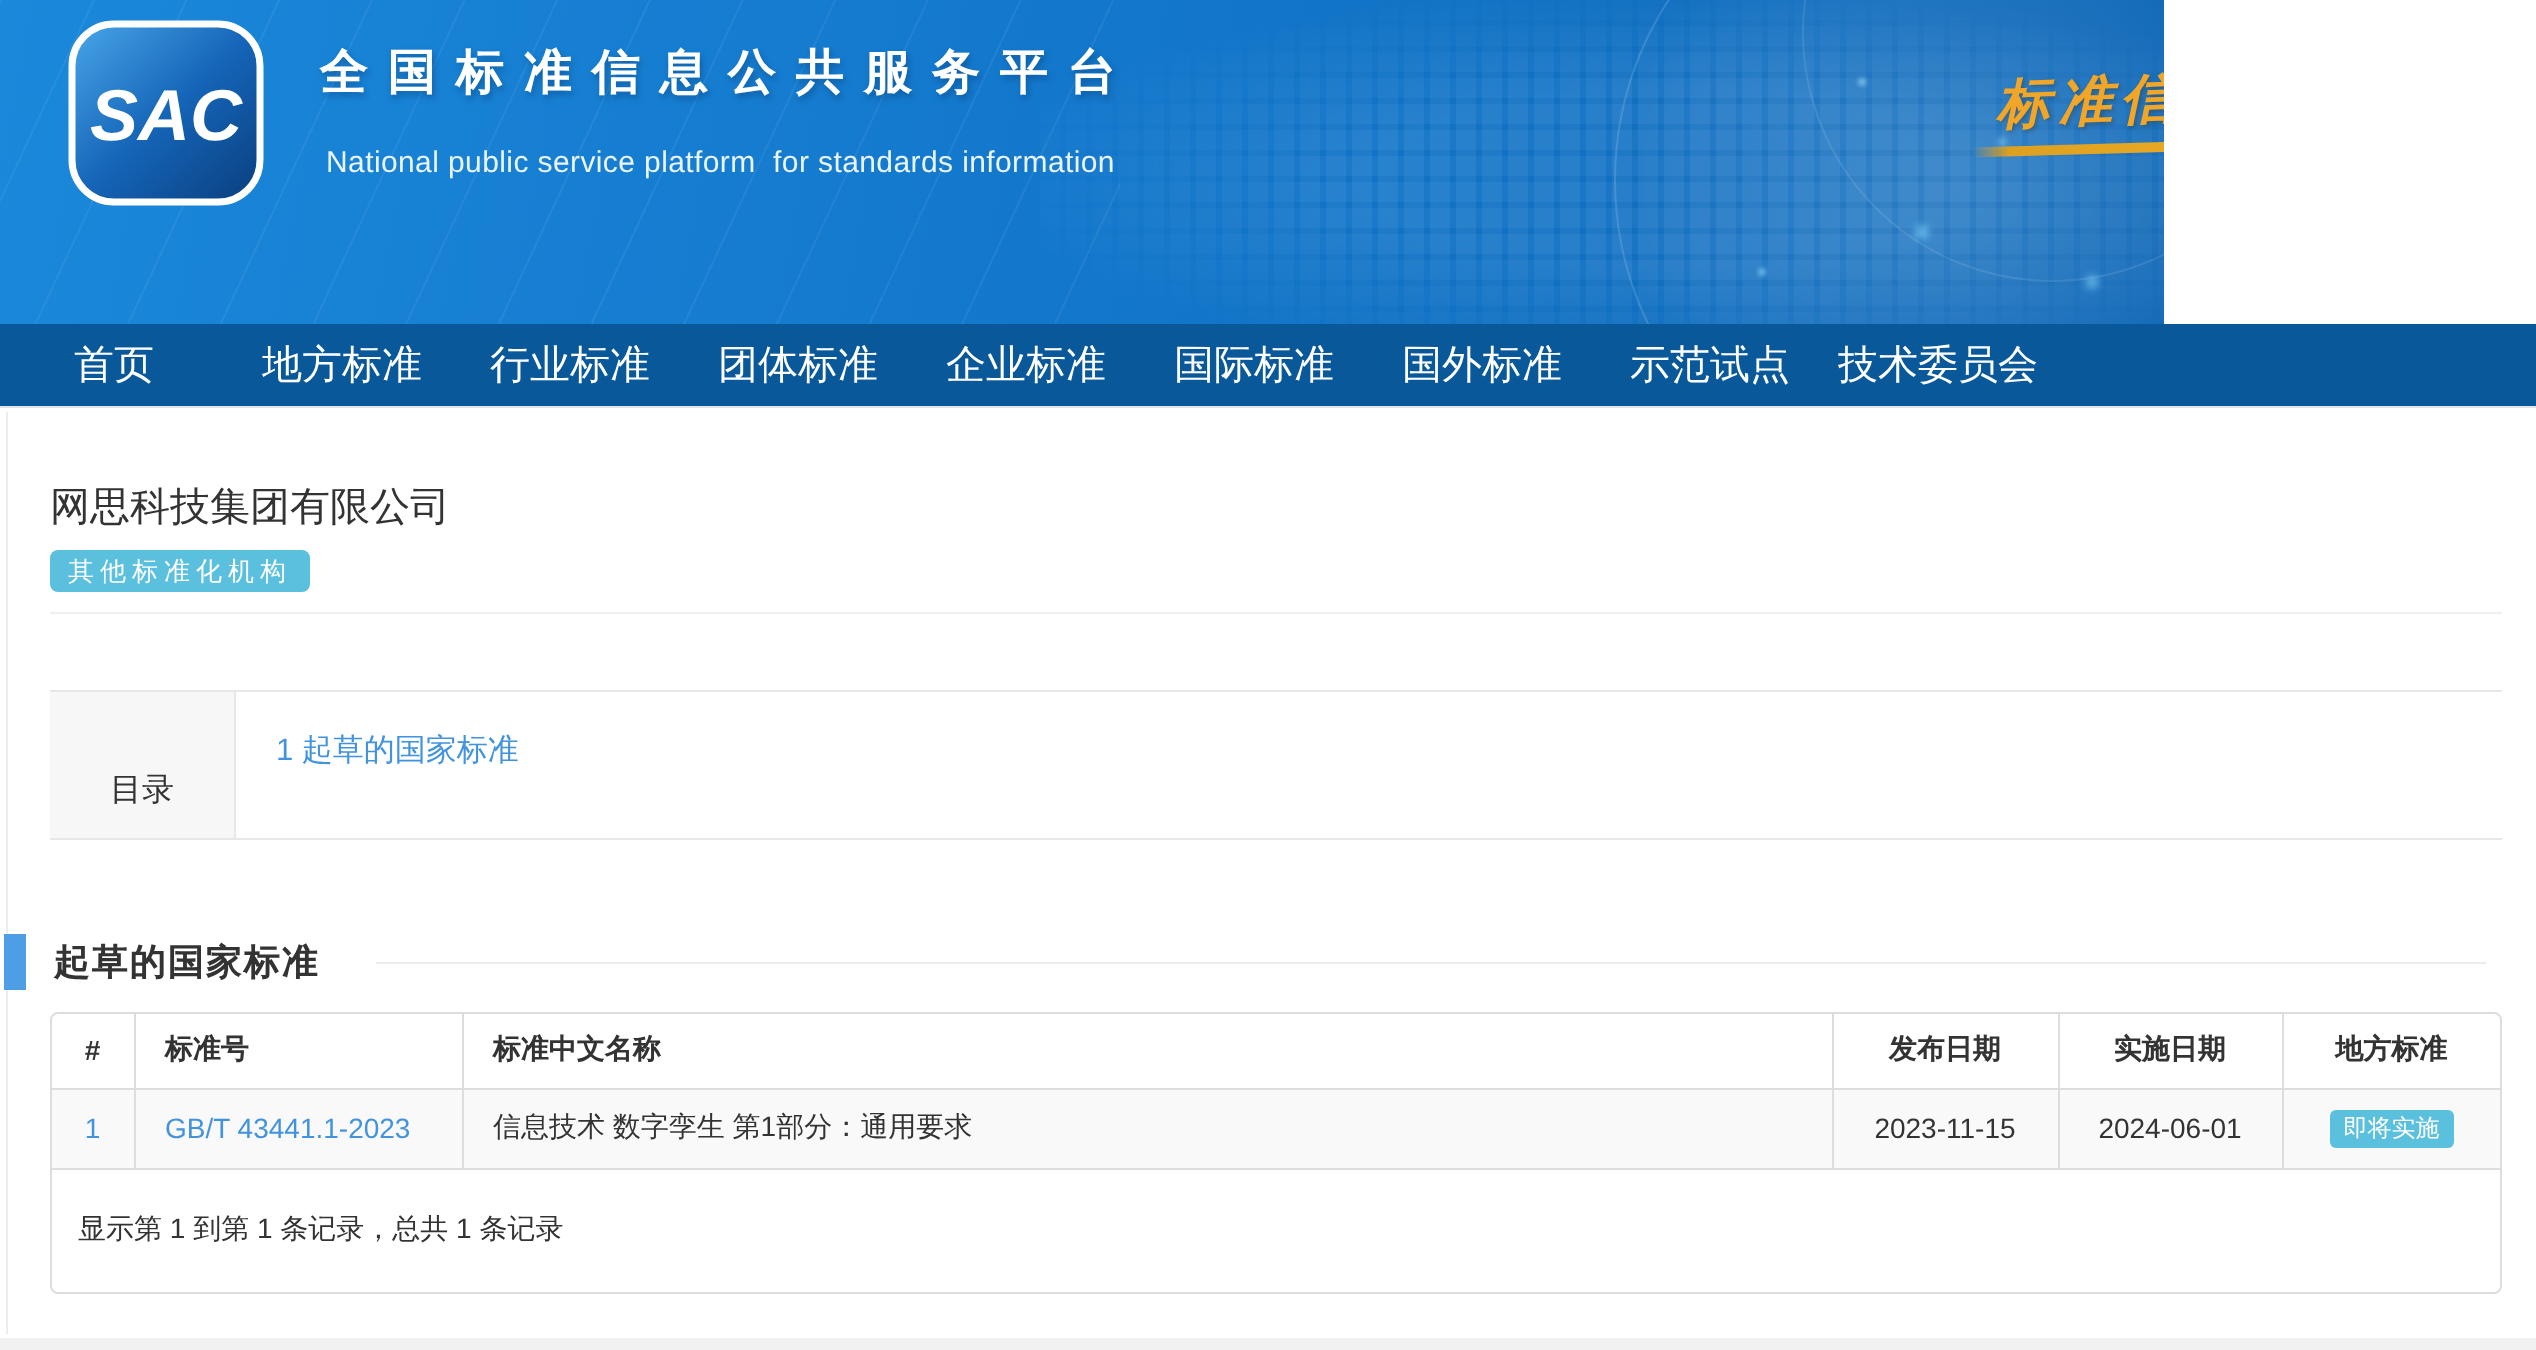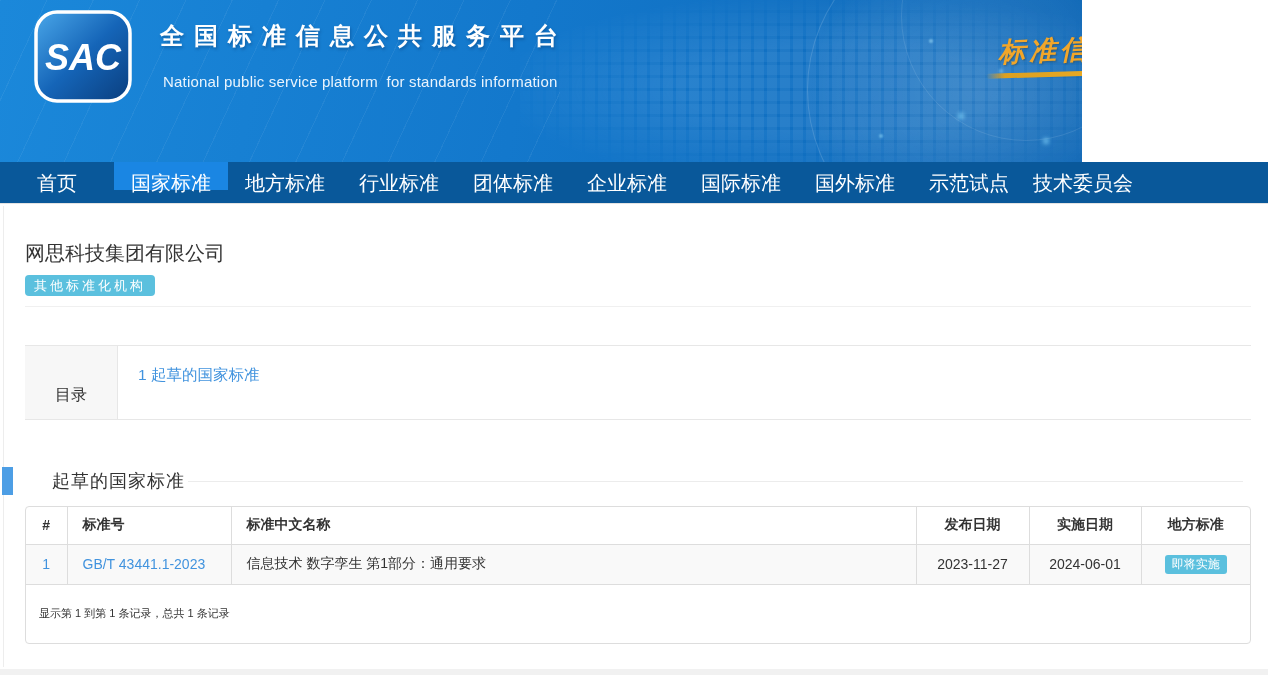--- a/index.html
+++ b/index.html
@@ -61,39 +61,39 @@
 
   .dir-box { position:absolute; left:25px; top:345px; width:1226px; height:75px;
          border-top:1px solid #e7e7e7; border-bottom:1px solid #e7e7e7; display:flex; background:#fff; }
   .dir-label-cell { width:93px; background:#f7f7f7; border-right:1px solid #e7e7e7;
          display:flex; align-items:flex-end; justify-content:center; padding-bottom:13px;
          font-size:16px; color:#333; }
   .dir-content { flex:1; padding:19px 0 0 20px; }
   .dir-link { font-size:15.5px; color:#4193de; text-decoration:none; cursor:pointer; }
 
   .section-bar { position:absolute; left:2px; top:467px; width:11px; height:28px; background:#4d9ee5; }
-  .section-title { position:absolute; left:52px; top:469px; font-size:18px; font-weight:normal;
+  .section-title { position:absolute; left:27px; top:469px; font-size:18px; font-weight:bold;
          color:#333; letter-spacing:1px; }
   .section-line { position:absolute; left:188px; top:481px; width:1055px; height:1px; background:#ececec; }
 
   
   .table-wrap { position:absolute; left:25px; top:506px; width:1226px; background:#fff;
          border:1px solid #ddd; border-radius:4px; }
   table { width:1224px; border-collapse:collapse; table-layout:fixed; font-size:14px; color:#333; }
   th { font-weight:bold; height:37px; border-bottom:1px solid #ddd; border-right:1px solid #ddd;
        padding:8px; text-align:center; }
   th:last-child, td:last-child { border-right:none; }
   th.al, td.al { text-align:left; padding-left:15px; }
   td { height:40px; border-bottom:1px solid #ddd; border-right:1px solid #ddd; padding:8px; text-align:center; }
   tr.stripe td { background:#f9f9f9; }
   .idx-cell { color:#4193de; }
   .code-link { color:#4193de; text-decoration:none; cursor:pointer; }
   .status-badge { display:inline-block; background:#5bc0de; color:#fff; font-size:12px;
          padding:3px 7px; border-radius:3px; line-height:13px; }
-  .summary { padding:21px 13px 22px; font-size:11px; color:#333; }
+  .summary { padding:21px 13px 22px; font-size:14px; color:#333; }
 
   .bottom-strip { position:absolute; left:0; top:669px; width:1268px; height:6px; background:#f1f1f1; }
 </style>
 </head>
 <body>
 
 <div class="page">
 
   <header class="hero">
     <div class="hero-streaks"></div>
@@ -118,21 +118,20 @@
     </div>
 
     <div class="hero-title">全国标准信息公共服务平台</div>
     <div class="hero-subtitle">National public service platform  for standards information</div>
     <div class="slogan">标准信息一网打尽</div>
     <div class="slogan-underline"></div>
   </header>
 
   <nav class="nav">
     <div class="nav-item">首页</div>
-    <div class="nav-item active">国家标准</div>
     <div class="nav-item">地方标准</div>
     <div class="nav-item">行业标准</div>
     <div class="nav-item">团体标准</div>
     <div class="nav-item">企业标准</div>
     <div class="nav-item">国际标准</div>
     <div class="nav-item">国外标准</div>
     <div class="nav-item">示范试点</div>
     <div class="nav-item">技术委员会</div>
   </nav>
 
@@ -173,21 +172,21 @@
           <th>地方标准</th>
         </tr>
       </thead>
       <tbody>
         <tr class="stripe">
           <td class="idx-cell">1</td>
           <td class="al">
             <a class="code-link">GB/T 43441.1-2023</a>
           </td>
           <td class="al">信息技术 数字孪生 第1部分：通用要求</td>
-          <td>2023-11-27</td>
+          <td>2023-11-15</td>
           <td>2024-06-01</td>
           <td>
             <span class="status-badge">即将实施</span>
           </td>
         </tr>
       </tbody>
     </table>
     <div class="summary">显示第 1 到第 1 条记录，总共 1 条记录</div>
   </div>
 

